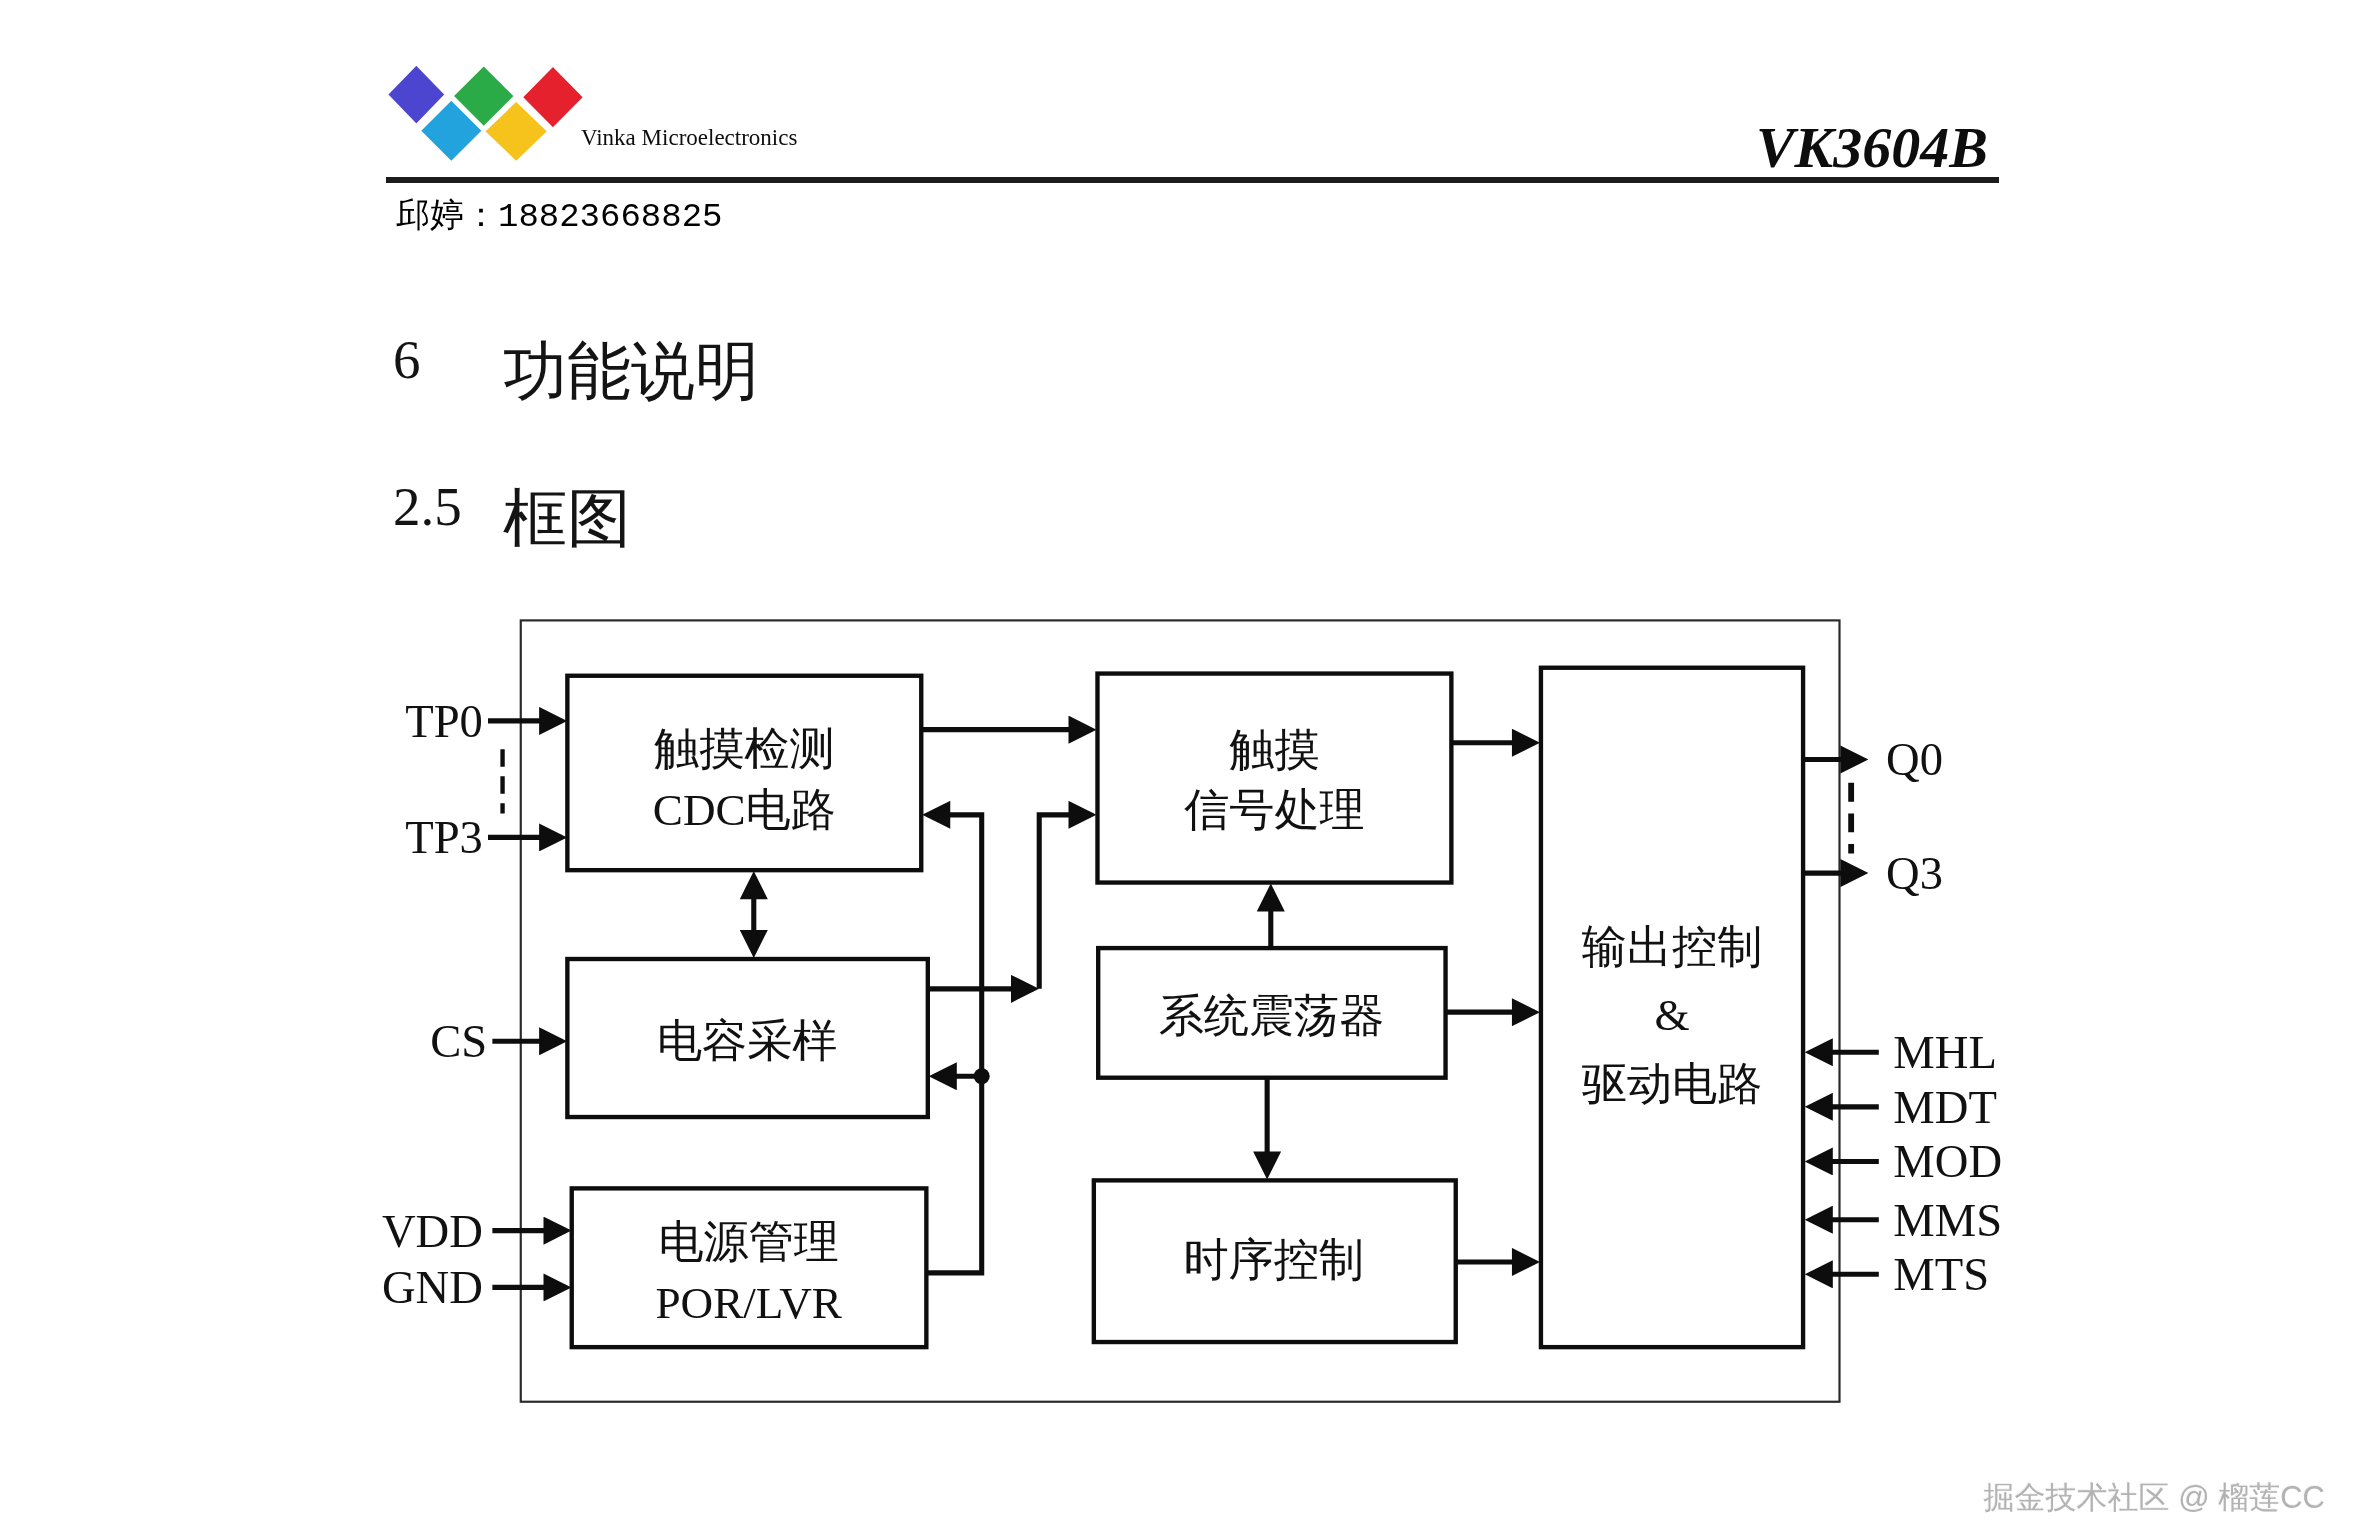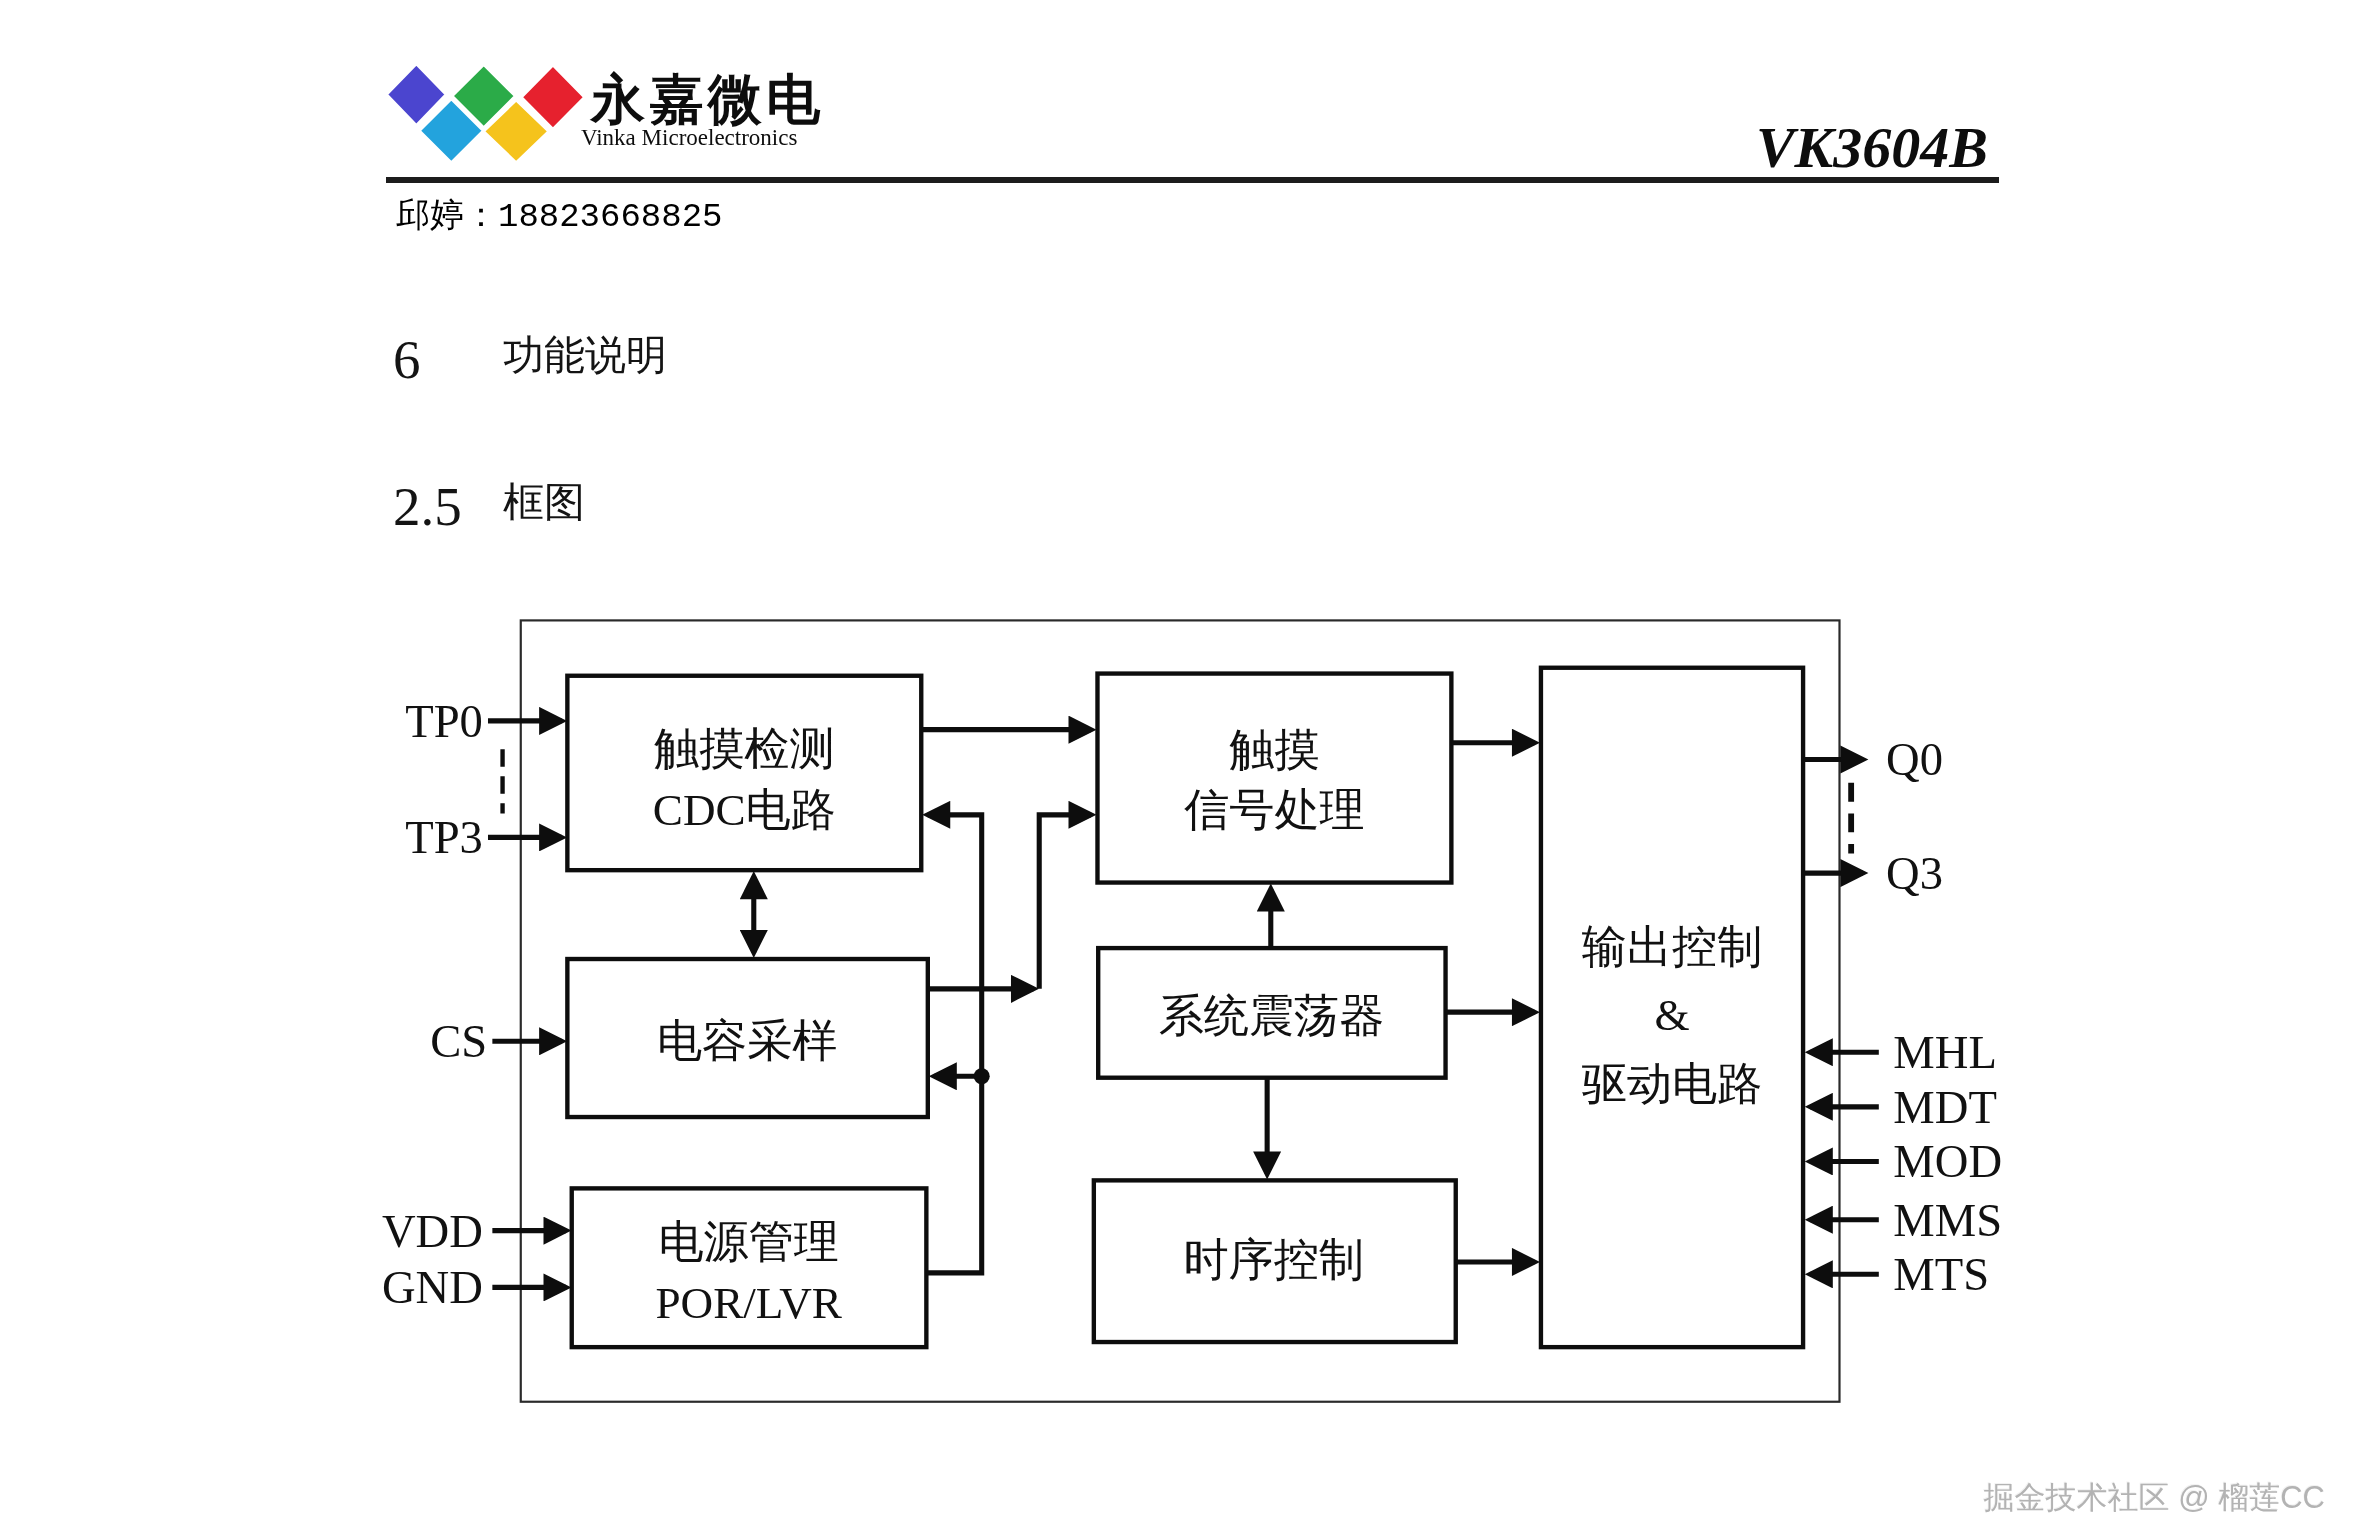--- a/index.html
+++ b/index.html
@@ -9,21 +9,21 @@
   
   .brand-cn{left:591px;top:64px;font-size:54px;font-weight:900;letter-spacing:4.4px;
             font-family:"Liberation Sans","DejaVu Sans",sans-serif;color:#0d0d0d;}
   .brand-en{left:581px;top:125px;font-size:23px;color:#0d0d0d;}
   .part-number{right:389px;top:114px;font-size:58px;font-style:italic;font-weight:600;color:#0d0d0d;}
   .rule{left:386px;top:177px;width:1613px;height:5.8px;background:#1c1c1c;}
   .contact{left:396px;top:192px;font-size:34px;
            font-family:Liberation Mono, monospace;color:#000000;}
   
   .h-num{left:393px;font-size:55px;color:#141414;}
-  .h-title{left:503px;font-size:41px;color:#141414;}
+  .h-title{left:503px;font-size:64px;color:#141414;}
   .h1{top:328px;}
   .h2{top:475px;}
   
   .diagram{left:0;top:0;width:2377px;height:1535px;}
   .blk{fill:#ffffff;stroke:#0d0d0d;stroke-width:6px;}
   .outer{fill:none;stroke:#2a2a2a;stroke-width:3px;}
   .wire{stroke:#0d0d0d;stroke-width:7px;fill:none;}
   .dash{stroke:#0d0d0d;fill:none;}
   .blk-label{font-family:"Liberation Serif","DejaVu Serif",serif;font-size:62px;fill:#111;}
   .pin-label{font-family:"Liberation Serif","DejaVu Serif",serif;font-size:64px;fill:#111;}
@@ -37,21 +37,20 @@
 
 <div class="page">
 
   <svg class="abs" style="left:385px;top:62px;" width="204" height="106" viewBox="0 0 280 145">
     <polygon points="43,2 84,44.5 43,87 2,44.5" stroke="#ffffff" stroke-width="4" fill="#4b45cf"></polygon>
     <polygon points="135.5,3 179,46.5 135.5,90 92,46.5" stroke="#ffffff" stroke-width="4" fill="#2bab48"></polygon>
     <polygon points="230.5,4 274,48 230.5,92 187,48" stroke="#ffffff" stroke-width="4" fill="#e6212e"></polygon>
     <polygon points="91,50 135,94 91,138 47,94" stroke="#ffffff" stroke-width="4" fill="#23a3dd"></polygon>
     <polygon points="180,52 225,95 180,138 135,95" stroke="#ffffff" stroke-width="4" fill="#f5c31c"></polygon>
   </svg>
-  <div class="abs brand-cn">永嘉微电</div>
   <div class="abs brand-en">Vinka Microelectronics</div>
   <div class="abs part-number">VK3604B</div>
   <div class="abs rule"></div>
   <div class="abs contact">邱婷：18823668825</div>
 
   <div class="abs h-num h1">6</div>
   <div class="abs h-title h1">功能说明</div>
   <div class="abs h-num h2">2.5</div>
   <div class="abs h-title h2">框图</div>
 

